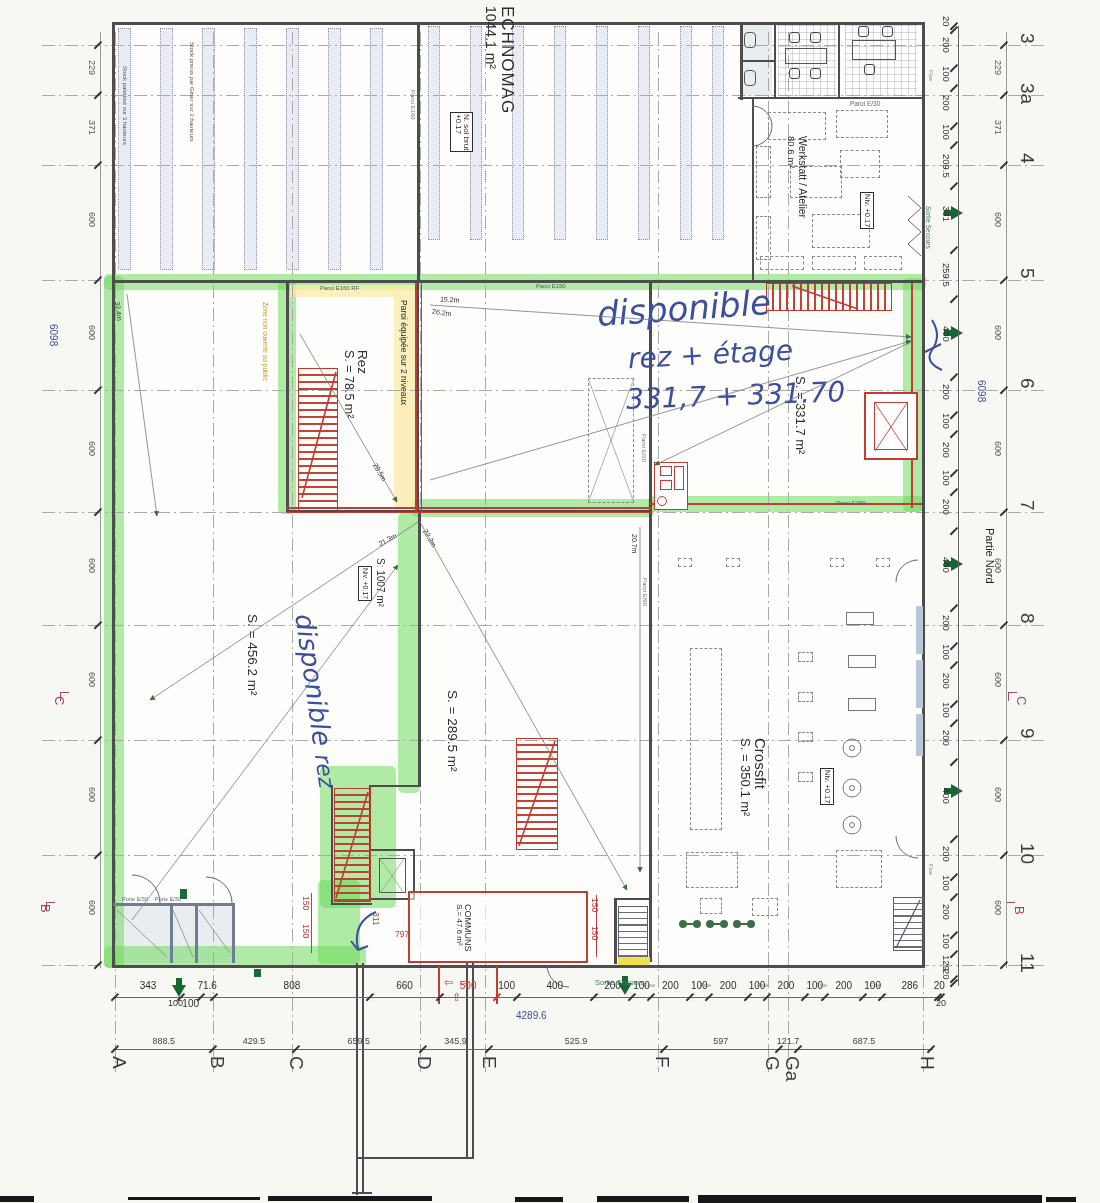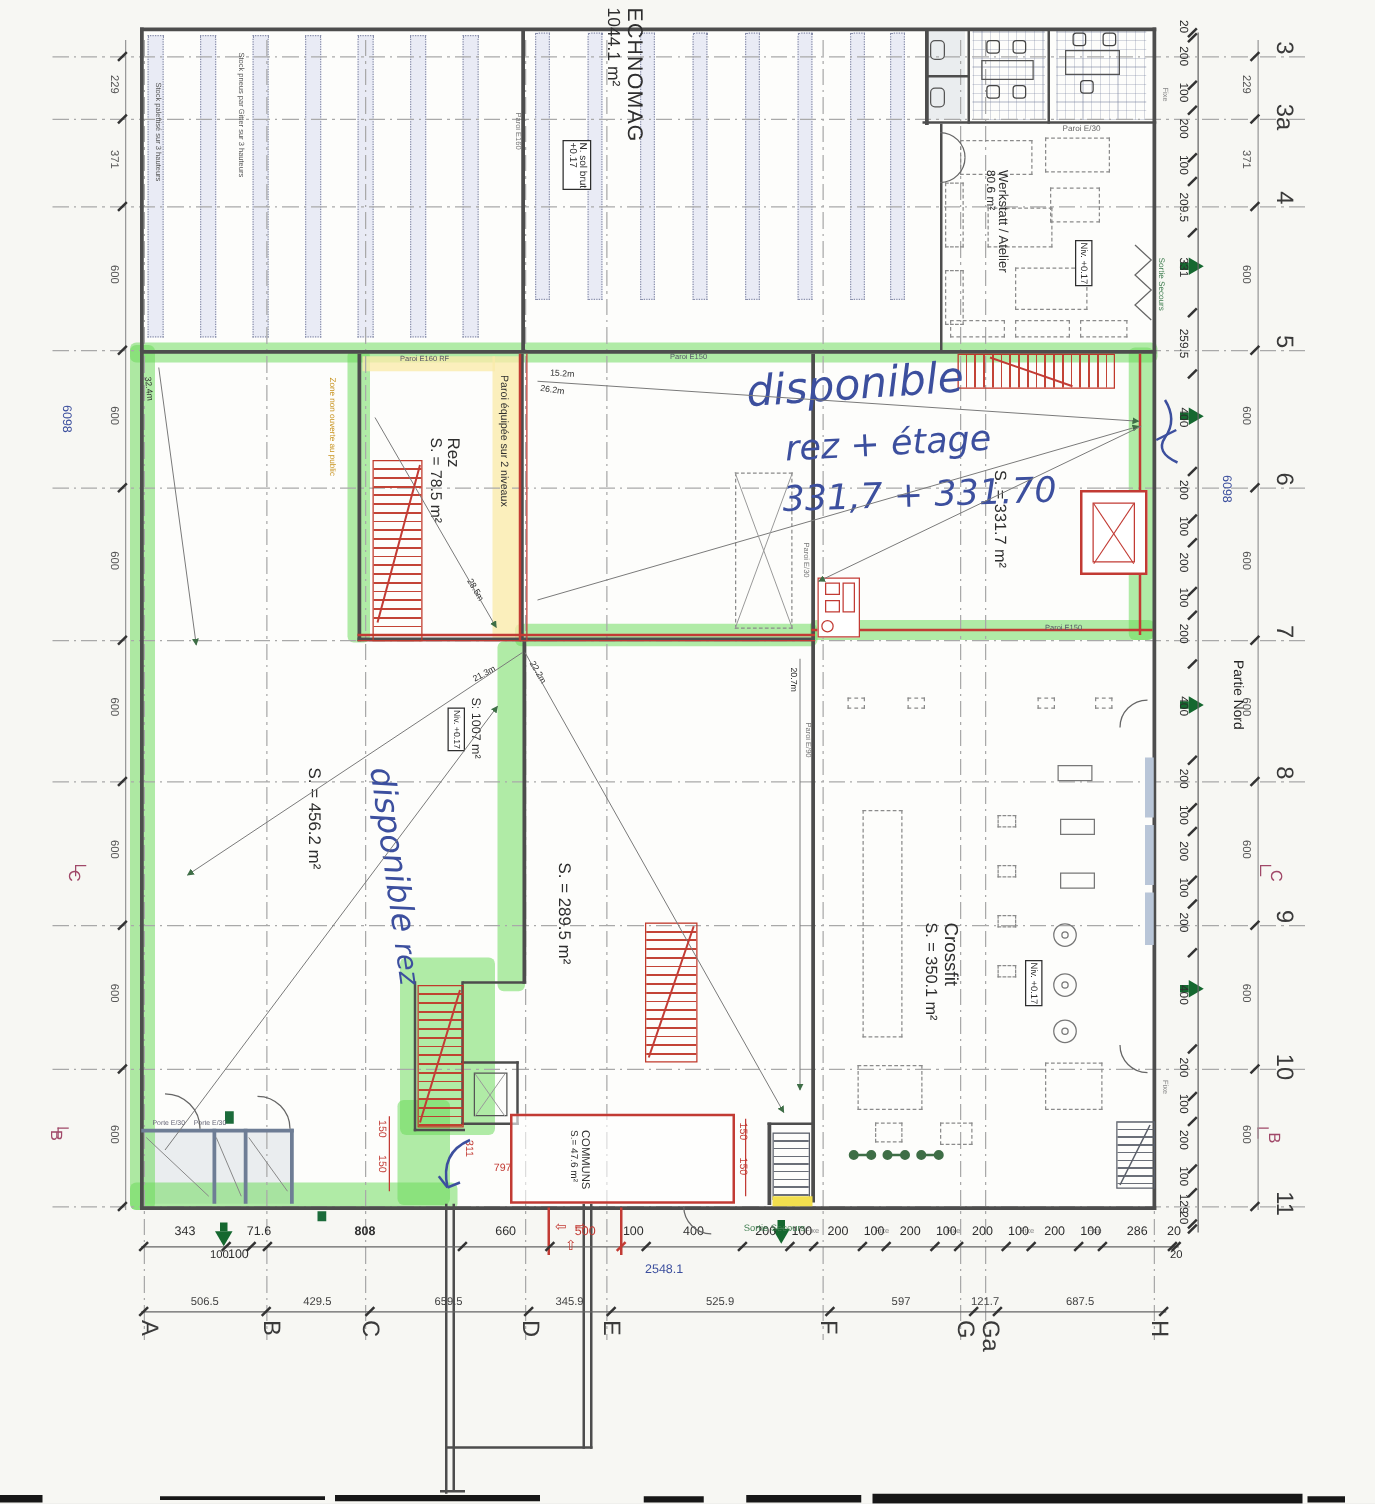--- a/index.html
+++ b/index.html
@@ -225,21 +225,21 @@
       <div class="abs" style="left: 46px; top: 902px; width: 8px; height: 8px; border-left: 1.5px solid rgb(160, 72, 104); border-top: 1.5px solid rgb(160, 72, 104);"></div>
       <div class="dimline" style="left: 113px; top: 997px; width: 830px; height: 1px;"></div>
       <div class="tick" style="left: 114.25px; top: 992px;"></div>
       <div class="tick" style="left: 180.312px; top: 992px;"></div>
       <div class="lbl" style="left: 132.031px; top: 981px; width: 32px; text-align: center; font-size: 10px;">343</div>
       <div class="tick" style="left: 199.572px; top: 992px;"></div>
       <div class="lbl" style="left: 174.692px; top: 999px; width: 32px; text-align: center; font-size: 10px;">100</div>
       <div class="tick" style="left: 213.362px; top: 992px;"></div>
       <div class="lbl" style="left: 191.217px; top: 981px; width: 32px; text-align: center; font-size: 10px;">71.6</div>
       <div class="tick" style="left: 368.983px; top: 992px;"></div>
-      <div class="lbl" style="left: 275.922px; top: 981px; width: 32px; text-align: center; font-size: 10px; font-weight: bold;">808</div>
+      <div class="lbl" style="left: 275.922px; top: 981px; width: 32px; text-align: center; font-size: 10px;">808</div>
       <div class="tick" style="left: 438.511px; top: 992px;"></div>
       <div class="lbl" style="left: 388.497px; top: 981px; width: 32px; text-align: center; font-size: 10px;">660</div>
       <div class="tick" style="left: 496.291px; top: 992px; background: rgb(194, 59, 52);"></div>
       <div class="lbl" style="left: 452.151px; top: 981px; width: 32px; text-align: center; font-size: 10px; color: rgb(194, 59, 52);">500</div>
       <div class="tick" style="left: 515.551px; top: 992px;"></div>
       <div class="lbl" style="left: 490.671px; top: 981px; width: 32px; text-align: center; font-size: 10px;">100</div>
       <div class="tick" style="left: 592.591px; top: 992px;"></div>
       <div class="lbl" style="left: 538.821px; top: 981px; width: 32px; text-align: center; font-size: 10px;">400</div>
       <div class="tick" style="left: 631.111px; top: 992px;"></div>
       <div class="lbl" style="left: 596.601px; top: 981px; width: 32px; text-align: center; font-size: 10px;">200</div>
@@ -261,21 +261,21 @@
       <div class="lbl" style="left: 827.721px; top: 981px; width: 32px; text-align: center; font-size: 10px;">200</div>
       <div class="tick" style="left: 881.491px; top: 992px;"></div>
       <div class="lbl" style="left: 856.611px; top: 981px; width: 32px; text-align: center; font-size: 10px;">100</div>
       <div class="tick" style="left: 936.575px; top: 992px;"></div>
       <div class="lbl" style="left: 893.783px; top: 981px; width: 32px; text-align: center; font-size: 10px;">286</div>
       <div class="tick" style="left: 940.427px; top: 992px;"></div>
       <div class="lbl" style="left: 923.251px; top: 981px; width: 32px; text-align: center; font-size: 10px;">20</div>
       <div class="dimline" style="left: 113px; top: 1049px; width: 820px; height: 1px;"></div>
       <div class="tick" style="left: 114.25px; top: 1044px;"></div>
       <div class="tick" style="left: 211.802px; top: 1044px;"></div>
-      <div class="lbl" style="left: 145.776px; top: 1037px; width: 36px; text-align: center; font-size: 9px; color: rgb(68, 68, 68);">506.5</div>
+      <div class="lbl" style="left: 145.776px; top: 1037px; width: 36px; text-align: center; font-size: 9px; color: rgb(68, 68, 68);">888.5</div>
       <div class="tick" style="left: 294.524px; top: 1044px;"></div>
       <div class="lbl" style="left: 235.913px; top: 1037px; width: 36px; text-align: center; font-size: 9px; color: rgb(68, 68, 68);">429.5</div>
       <div class="tick" style="left: 421.543px; top: 1044px;"></div>
       <div class="lbl" style="left: 340.783px; top: 1037px; width: 36px; text-align: center; font-size: 9px; color: rgb(68, 68, 68);">659.5</div>
       <div class="tick" style="left: 488.164px; top: 1044px;"></div>
       <div class="lbl" style="left: 437.603px; top: 1037px; width: 36px; text-align: center; font-size: 9px; color: rgb(68, 68, 68);">345.9</div>
       <div class="tick" style="left: 662.582px; top: 1044px;"></div>
       <div class="lbl" style="left: 558.123px; top: 1037px; width: 36px; text-align: center; font-size: 9px; color: rgb(68, 68, 68);">525.9</div>
       <div class="tick" style="left: 777.564px; top: 1044px;"></div>
       <div class="lbl" style="left: 702.823px; top: 1037px; width: 36px; text-align: center; font-size: 9px; color: rgb(68, 68, 68);">597</div>
@@ -474,21 +474,21 @@
   <div class="lbl" style="left:155px;top:897px;font-size:5.5px;color:#667">Porte E/30</div>
 
   <div class="lbl grn" style="left:595px;top:979px;font-size:7.5px">Sortie Secours</div>
   <div class="lbl v grn" style="left:925px;top:206px;font-size:6.5px">Sortie Secours</div>
   <div class="lbl v" style="left:928px;top:70px;font-size:6px;color:#888">Fixe</div>
   <div class="lbl v" style="left:928px;top:864px;font-size:6px;color:#888">Fixe</div>
   <div class="lbl v" style="left:983px;top:528px;font-size:11px;color:#222">Partie Nord</div>
 
   <div class="lbl v blue" style="left:47px;top:324px;font-size:10px">6098</div>
   <div class="lbl v blue" style="left:975px;top:380px;font-size:10px">6098</div>
-  <div class="lbl blue" style="left:516px;top:1011px;font-size:10px">2548.1</div>
+  <div class="lbl blue" style="left:516px;top:1011px;font-size:10px">4289.6</div>
   <div class="lbl" style="left:168px;top:999px;font-size:9px">100</div>
   <div class="lbl" style="left:936px;top:999px;font-size:9px">20</div>
 
   <div class="lbl" style="left:121px;top:301px;font-size:7px;transform:rotate(84deg);transform-origin:left top">32.4m</div>
   <div class="lbl" style="left:378px;top:462px;font-size:7px;transform:rotate(60deg);transform-origin:left top">28.5m</div>
   <div class="lbl" style="left:440px;top:296px;font-size:7px;transform:rotate(3deg)">15.2m</div>
   <div class="lbl" style="left:432px;top:309px;font-size:7px;transform:rotate(8deg)">26.2m</div>
   <div class="lbl" style="left:378px;top:536px;font-size:7px;transform:rotate(-28deg)">21.3m</div>
   <div class="lbl" style="left:428px;top:528px;font-size:7px;transform:rotate(60deg);transform-origin:left top">22.2m</div>
   <div class="lbl v" style="left:630px;top:534px;font-size:7px">20.7m</div>

